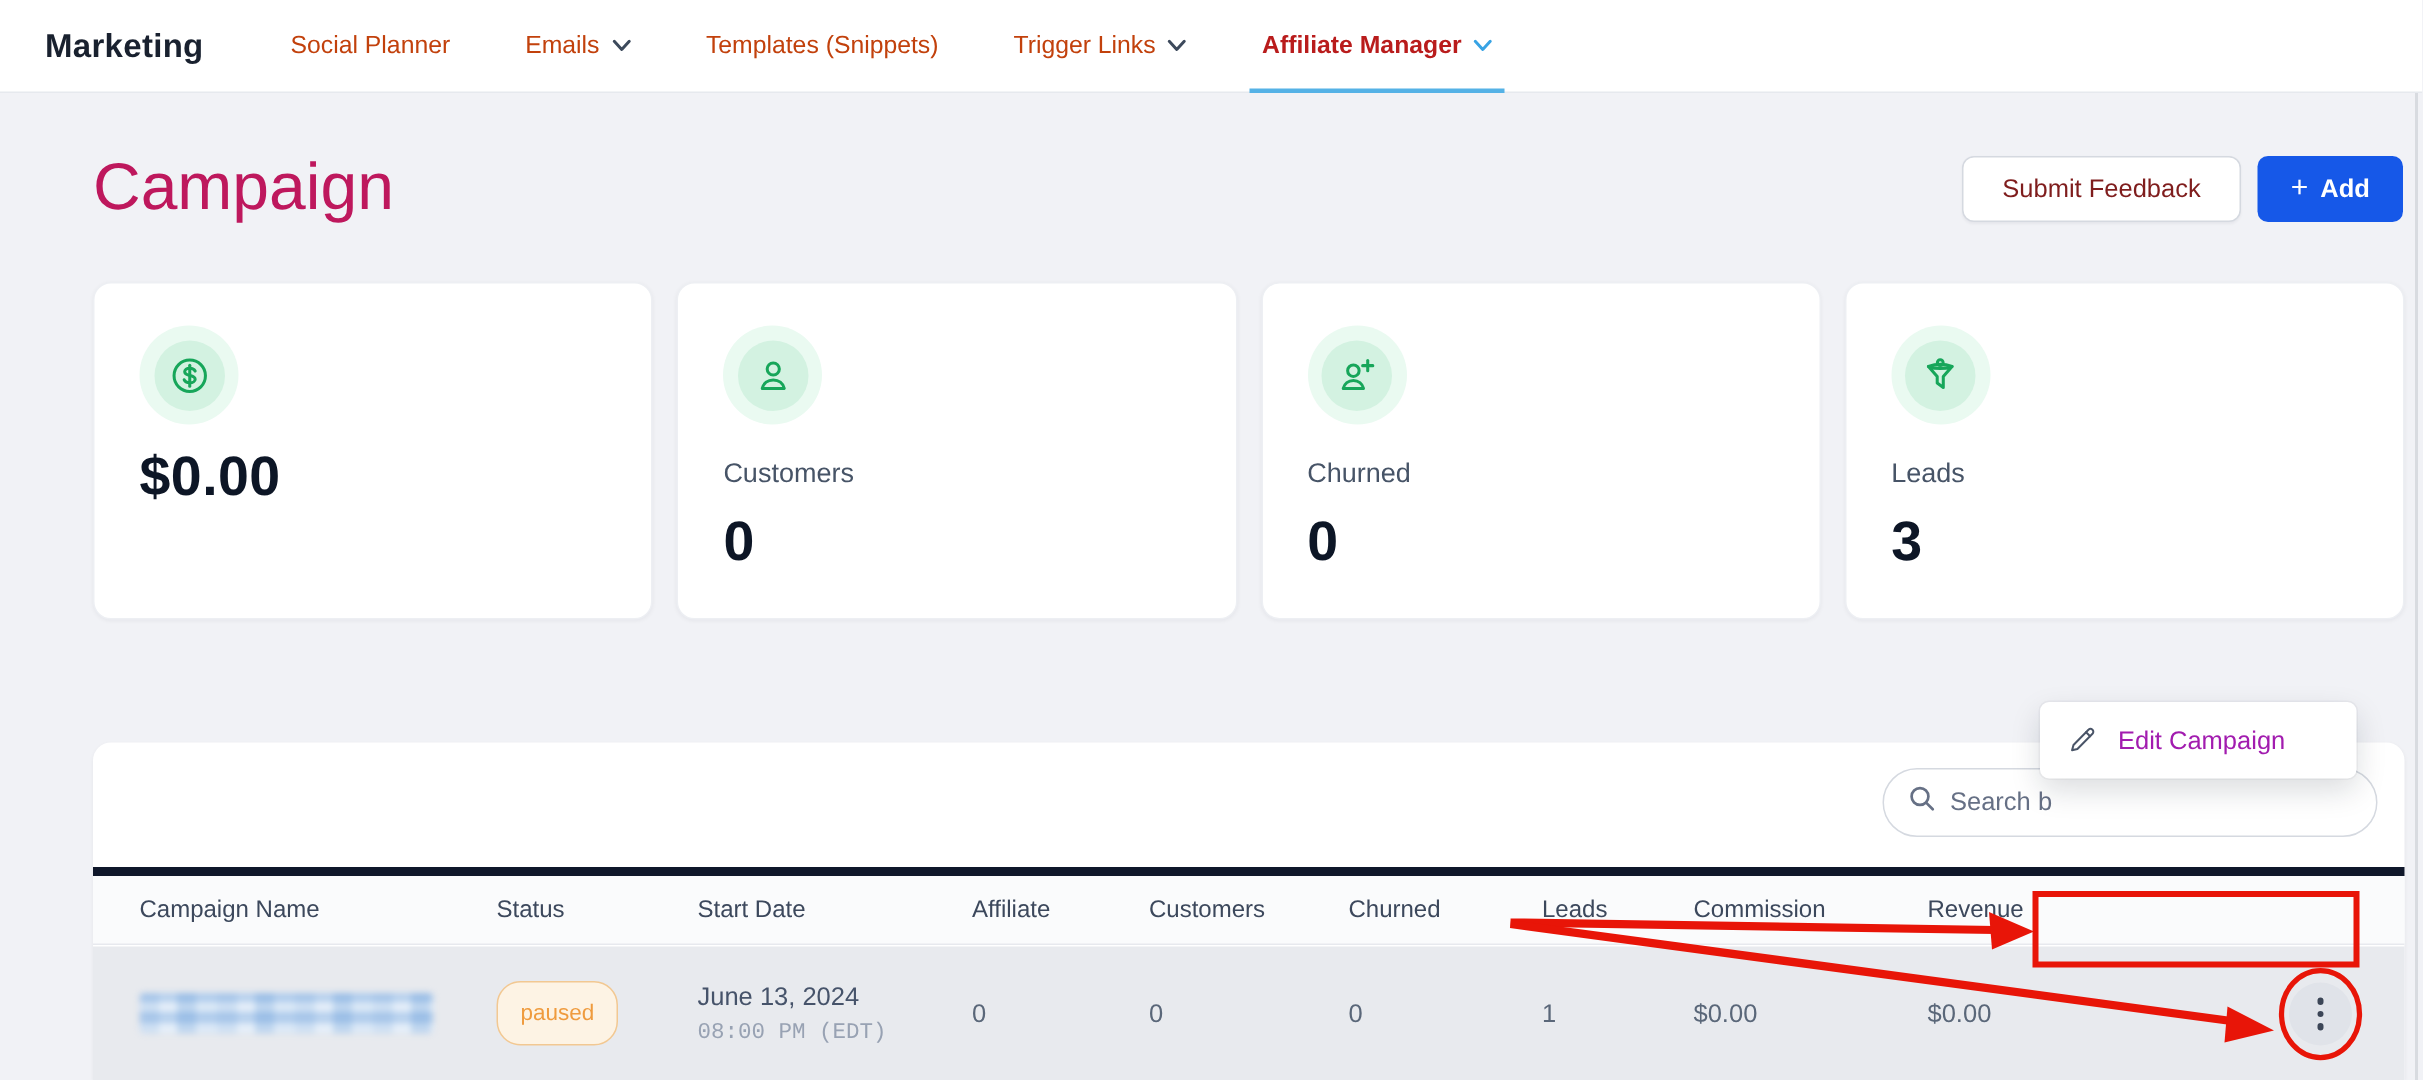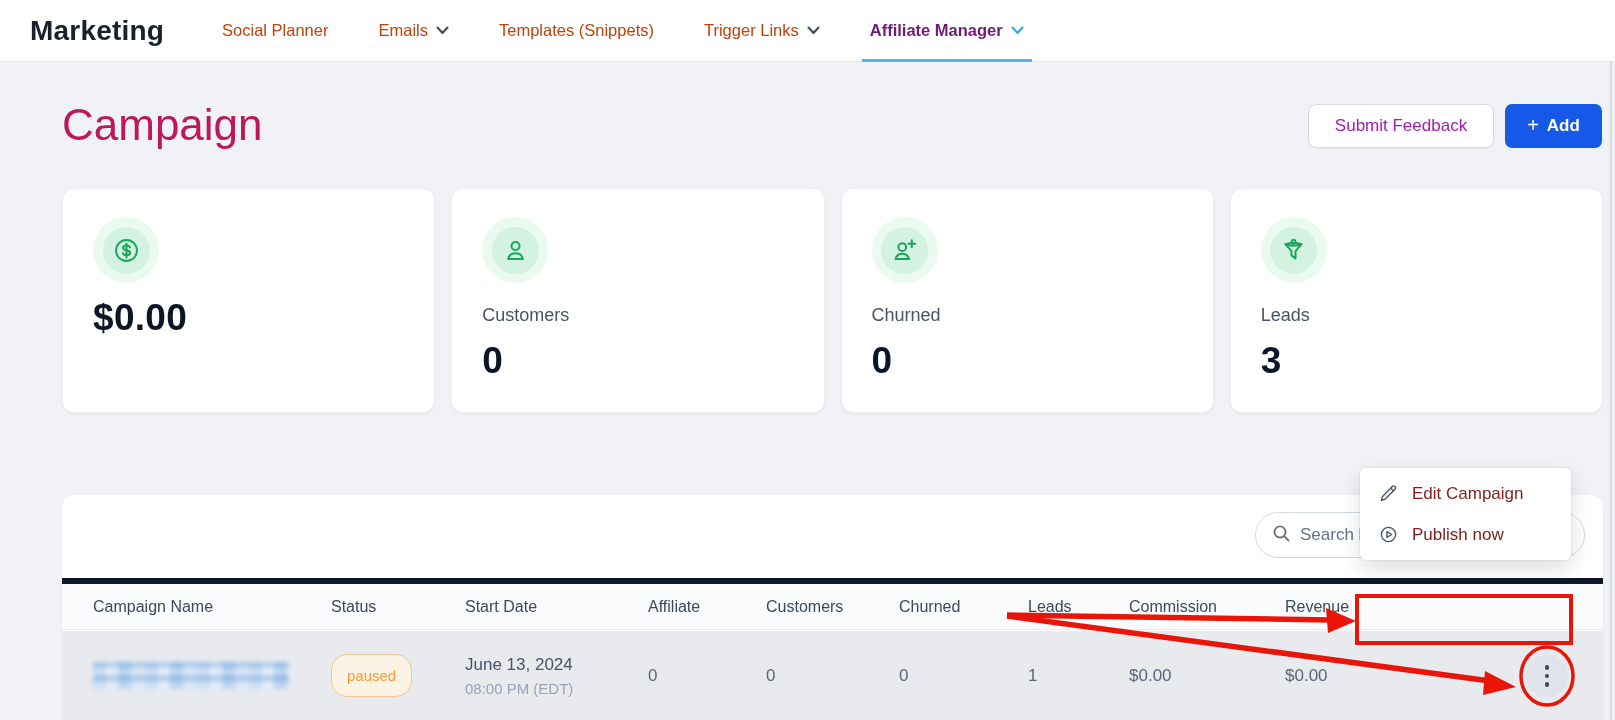--- a/index.html
+++ b/index.html
@@ -3,31 +3,31 @@
 <meta charset="utf-8">
 <style>
   * { margin:0; padding:0; box-sizing:border-box; }
   html,body { width:1615px; height:720px; }
   body { font-family:"Liberation Sans", sans-serif; background:#f1f2f6; overflow:hidden; }
   #app { position:relative; width:1615px; height:720px; background:#f1f2f6; overflow:hidden; }
 
   
   .topnav { position:absolute; top:0; left:0; width:100%; height:62px; background:#ffffff;
             border-bottom:1px solid #e6e9ee; display:flex; align-items:center; padding-left:30px; z-index:5; }
-  .topnav .app-title { font-size:28px; font-weight:700; color:#19212f; margin-right:54px; letter-spacing:.2px; }
+  .topnav .app-title { font-size:22px; font-weight:700; color:#19212f; margin-right:54px; letter-spacing:.2px; }
   .tab { position:relative; height:62px; display:flex; align-items:center; gap:8px; padding:0 4px;
          margin-right:42px; font-size:16.5px; color:#c2410c; cursor:pointer; white-space:nowrap; }
   .tab .chev { display:flex; align-items:center; }
-  .tab.active { color:#701a75; font-weight:700; }
+  .tab.active { color:#b91c1c; font-weight:700; }
   .tab.active::after { content:""; position:absolute; left:-4px; right:-4px; bottom:0; height:3px; background:#55b2e6; }
 
   
   .page-title { position:absolute; left:62px; top:100px; font-size:44px; font-weight:400; color:#be185d; }
   .btn-feedback { position:absolute; left:1308px; top:104px; width:186px; height:44px; background:#ffffff;
-                  border:1px solid #d5d9e0; border-radius:8px; font-size:17px; color:#a21caf;
+                  border:1px solid #d5d9e0; border-radius:8px; font-size:17px; color:#7f1d1d;
                   display:flex; align-items:center; justify-content:center; cursor:pointer;
                   box-shadow:0 1px 2px rgba(16,24,40,.05); font-family:inherit; }
   .btn-add { position:absolute; left:1505px; top:104px; width:97px; height:44px; background:#1658e8;
              border:none; border-radius:7px; color:#ffffff; font-size:17px; font-weight:700;
              display:flex; align-items:center; justify-content:center; gap:8px; cursor:pointer; font-family:inherit; }
   .btn-add .plus { font-size:20px; font-weight:400; line-height:1; margin-top:-2px; }
 
   
   .cards { position:absolute; left:62px; top:188px; width:1541px; display:flex; gap:16px; }
   .card { flex:1; height:225px; background:#ffffff; border:1px solid #edeff3; border-radius:12px;
@@ -56,32 +56,32 @@
   .c1{width:238px;} .c2{width:134px;} .c3{width:183px;} .c4{width:118px;} .c5{width:133px;}
   .c6{width:129px;} .c7{width:101px;} .c8{width:156px;} .c9{width:160px;} .c10{flex:1;}
 
   .blur-name { width:196px; height:27px; border-radius:3px; filter:blur(2.2px);
        background:
          repeating-linear-gradient(0deg, rgba(255,255,255,.25) 0 7px, rgba(137,178,226,.45) 7px 14px),
          repeating-linear-gradient(90deg, #bed5ef 0 13px, #dce9f7 13px 25px, #a9c8ea 25px 38px, #cfe1f4 38px 52px); }
   .badge-paused { display:inline-block; padding:12px 15px; border-radius:16px; background:#fdf3e4;
                   border:1.5px solid #f2c892; color:#ef9b3e; font-size:15px; }
   .date-main { font-size:17px; color:#46536a; }
-  .date-sub  { font-size:15px; color:#98a2b3; margin-top:5px; }
+  .date-sub  { font-size:15px; color:#98a2b3; margin-top:5px;font-family:Liberation Mono, monospace; }
 
   .kebab { position:absolute; left:1464px; top:24px; width:42px; height:42px; border-radius:50%;
            background:#e0e3e9; display:flex; flex-direction:column; align-items:center; justify-content:center;
            gap:4px; cursor:pointer; }
   .kebab i { width:4.5px; height:4.5px; border-radius:50%; background:#3c4657; }
 
   
   .ctx-menu { position:absolute; left:1360px; top:468px; width:211px; background:#ffffff; border-radius:6px;
               box-shadow:0 8px 20px rgba(16,24,40,.15), 0 0 0 1px rgba(16,24,40,.04); padding:5px 0; z-index:20; }
   .ctx-item { height:41px; display:flex; align-items:center; gap:14px; padding-left:19px; font-size:17px;
-              color:#7f1d1d; cursor:pointer; }
+              color:#a21caf; cursor:pointer; }
   .ctx-item .mi { display:flex; align-items:center; color:#4a5568; }
 
   
   .annot { position:absolute; left:0; top:0; width:1615px; height:720px; pointer-events:none; z-index:40; }
 
   
   .win-edge { position:absolute; top:0; right:3px; width:2px; height:720px; background:#d8dbe0; }
 </style>
 </head>
 <body>
@@ -243,29 +243,20 @@
   <div class="ctx-menu">
     <div class="ctx-item">
       <span class="mi">
         <svg width="19" height="19" viewBox="0 0 24 24" fill="none" stroke="#4a5568" stroke-width="1.7" stroke-linecap="round" stroke-linejoin="round">
           <path d="M16.8 3.2a2.4 2.4 0 0 1 3.4 3.4L7.5 19.3 3 20.5l1.2-4.5z"></path>
             <path d="M14.8 5.2l3.4 3.4"></path>
         </svg>
       </span>
       <span>Edit Campaign</span>
     </div>
-    <div class="ctx-item">
-      <span class="mi">
-        <svg width="19" height="19" viewBox="0 0 24 24" fill="none" stroke="#4a5568" stroke-width="1.7" stroke-linecap="round" stroke-linejoin="round">
-          <circle cx="12" cy="12" r="9"></circle>
-            <polygon points="10,8.3 16,12 10,15.7"></polygon>
-        </svg>
-      </span>
-      <span>Publish now</span>
-    </div>
   </div>
 
   <svg class="annot" width="1615" height="720" viewBox="0 0 1615 720">
 
     <line x1="1007" y1="615" x2="1330" y2="620" stroke="#e81508" stroke-width="5.5"></line>
     <polygon points="1356,621 1326,608 1328,633" fill="#e81508"></polygon>
 
     <line x1="1007" y1="616" x2="1490" y2="681" stroke="#e81508" stroke-width="5.5"></line>
     <polygon points="1516,687 1485,671 1483,695" fill="#e81508"></polygon>
 

